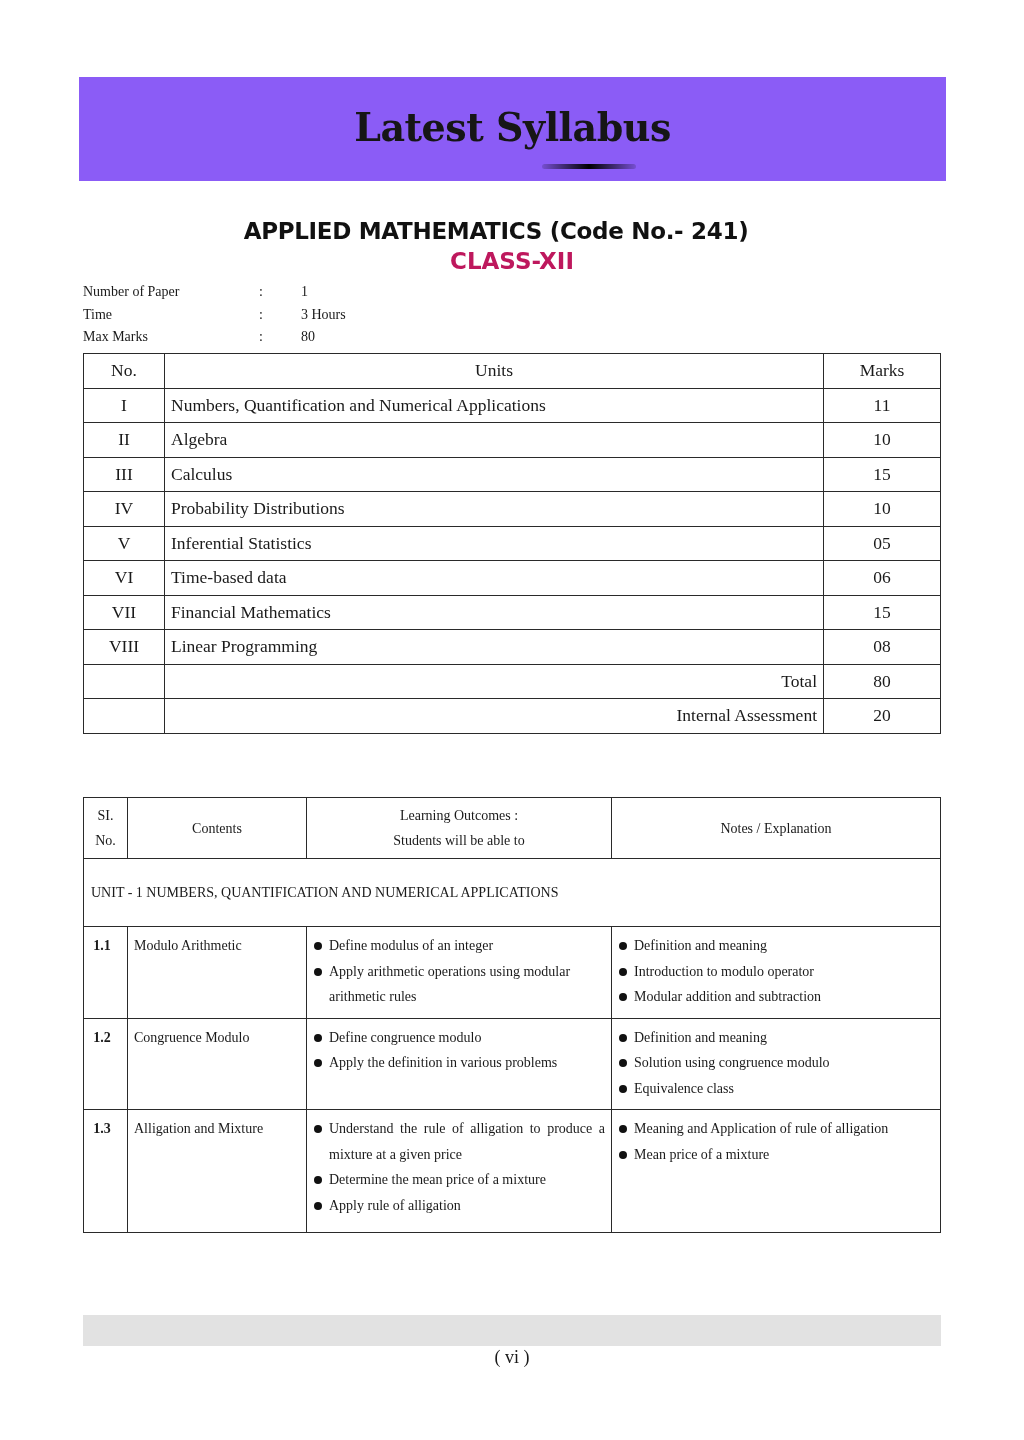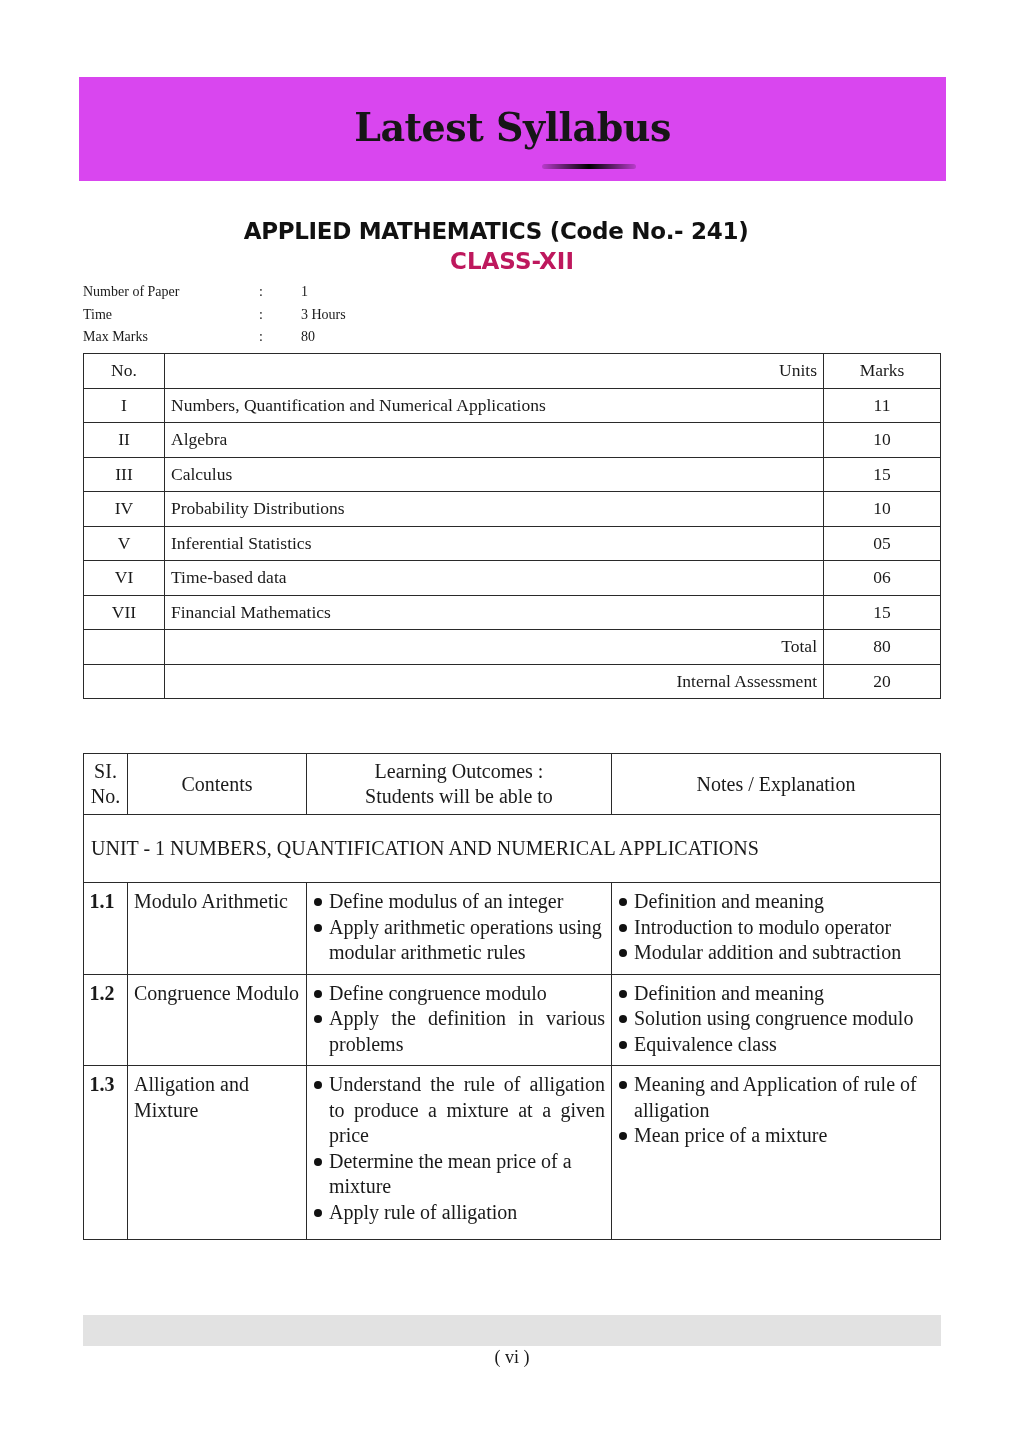--- a/index.html
+++ b/index.html
@@ -1,19 +1,19 @@
 <!DOCTYPE html>
 <html><head>
 <meta charset="utf-8">
 <style>
   html, body { margin: 0; padding: 0; background: #ffffff; }
   body { width: 1024px; height: 1440px; position: relative; overflow: hidden;
          font-family: "Liberation Serif", "DejaVu Serif", serif; color: #1a1a1a; }
 
-  .banner { position: absolute; left: 79px; top: 77px; width: 867px; height: 104px; background: #d946ef; }
+  .banner { position: absolute; left: 79px; top: 77px; width: 867px; height: 104px; background: #8b5cf6; }
   .banner-title { position: absolute; left: 0; right: 0; top: 26px; text-align: center;
                   font-family: "DejaVu Serif", serif; font-size: 40px; font-weight: bold;
                   letter-spacing: -0.5px; color: #161616; transform: scaleX(0.95); }
   .banner-underline { position: absolute; left: 463px; top: 87px; width: 94px; height: 5px;
                       border-radius: 3px;
                       background: linear-gradient(90deg, rgba(0,0,0,0.15), #000 50%, rgba(0,0,0,0.15)); }
 
   .subject-title { position: absolute; left: 0; width: 992px; top: 218px; text-align: center;
                    font-family: "DejaVu Sans", sans-serif; font-weight: bold; font-size: 23px;
                    letter-spacing: -0.3px; color: #111; }
@@ -26,24 +26,24 @@
   .meta-label { width: 176px; }
   .meta-colon { width: 42px; }
 
   table { border-collapse: collapse; position: absolute; font-size: 17.5px; }
   td, th { border: 1.5px solid #2a2a2a; font-weight: normal; }
 
   .units-table { left: 83px; top: 353px; width: 858px; }
   .units-table td, .units-table th { height: 33.5px; padding: 0 6px; }
   .units-table .c-no { width: 68px; text-align: center; }
   .units-table .c-marks { width: 104px; text-align: center; }
-  .units-table th.c-unit { text-align: right; }
+  .units-table th.c-unit { text-align: center; }
   .units-table .right { text-align: right; }
 
-  .content-table { left: 83px; top: 753px; width: 858px; font-size: 20px; border-radius: 29px; }
+  .content-table { left: 83px; top: 797px; width: 858px; font-size: 14px; border-radius: 29px; }
   .content-table th { text-align: center; line-height: 25px; padding: 5px 4px; height: 50px; }
   .content-table .col1 { width: 35px; }
   .content-table .col2 { width: 170px; }
   .content-table .col3 { width: 296px; }
   .content-table .unit-row td { padding: 20px 7px; height: 27px; text-align: left; }
   .content-table td.cell { vertical-align: top; padding: 6px 6px 8px 6px; line-height: 25.5px; }
   .content-table td.num { font-weight: bold; text-align: center; padding-left: 3px; padding-right: 10px; }
   ul { list-style: none; margin: 0; padding: 0; }
   li { position: relative; padding-left: 16px; }
   li::before { content: ""; position: absolute; left: 1px; top: 9px; width: 8px; height: 8px;
@@ -118,20 +118,25 @@
     <td class="c-no">VI</td>
     <td>Time-based data</td>
     <td class="c-marks">06</td>
   </tr>
   <tr>
     <td class="c-no">VII</td>
     <td>Financial Mathematics</td>
     <td class="c-marks">15</td>
   </tr>
   <tr>
+    <td class="c-no">VIII</td>
+    <td>Linear Programming</td>
+    <td class="c-marks">08</td>
+  </tr>
+  <tr>
     <td class="c-no"></td>
     <td class="right">Total</td>
     <td class="c-marks">80</td>
   </tr>
   <tr>
     <td class="c-no"></td>
     <td class="right">Internal Assessment</td>
     <td class="c-marks">20</td>
   </tr>
 </tbody>

